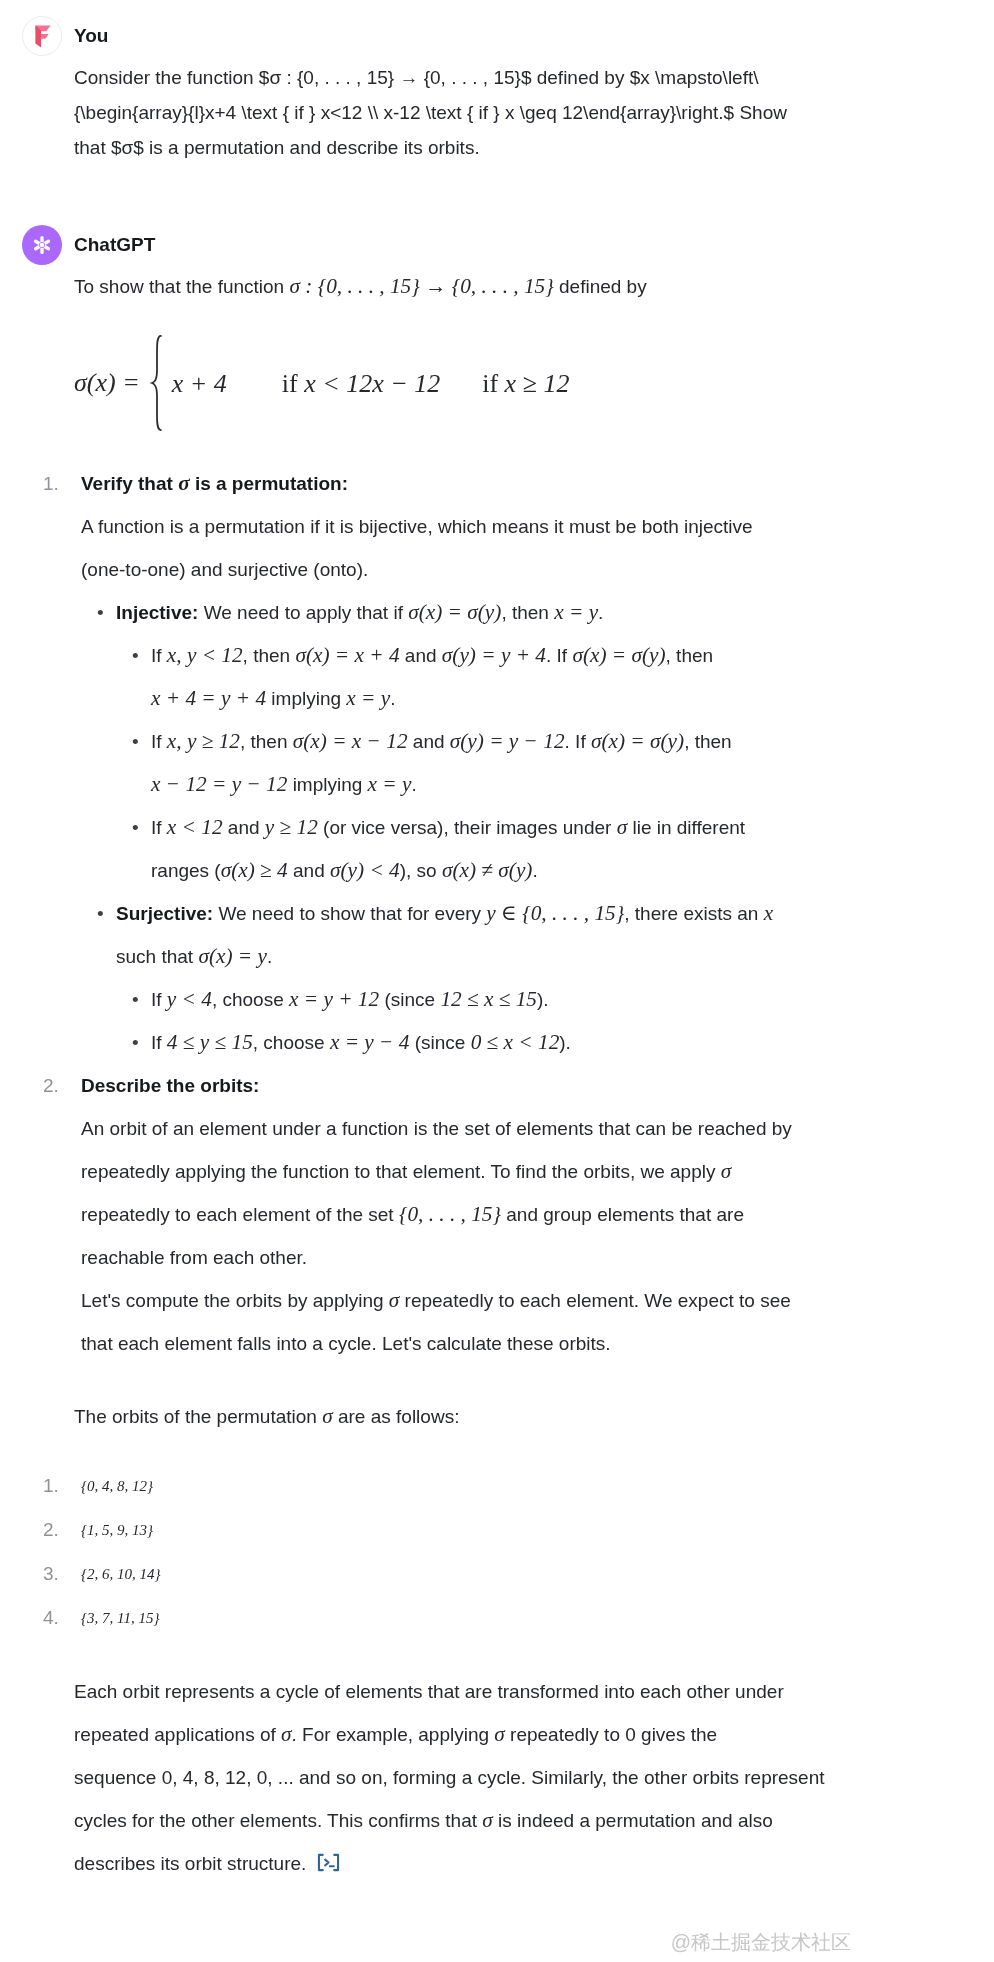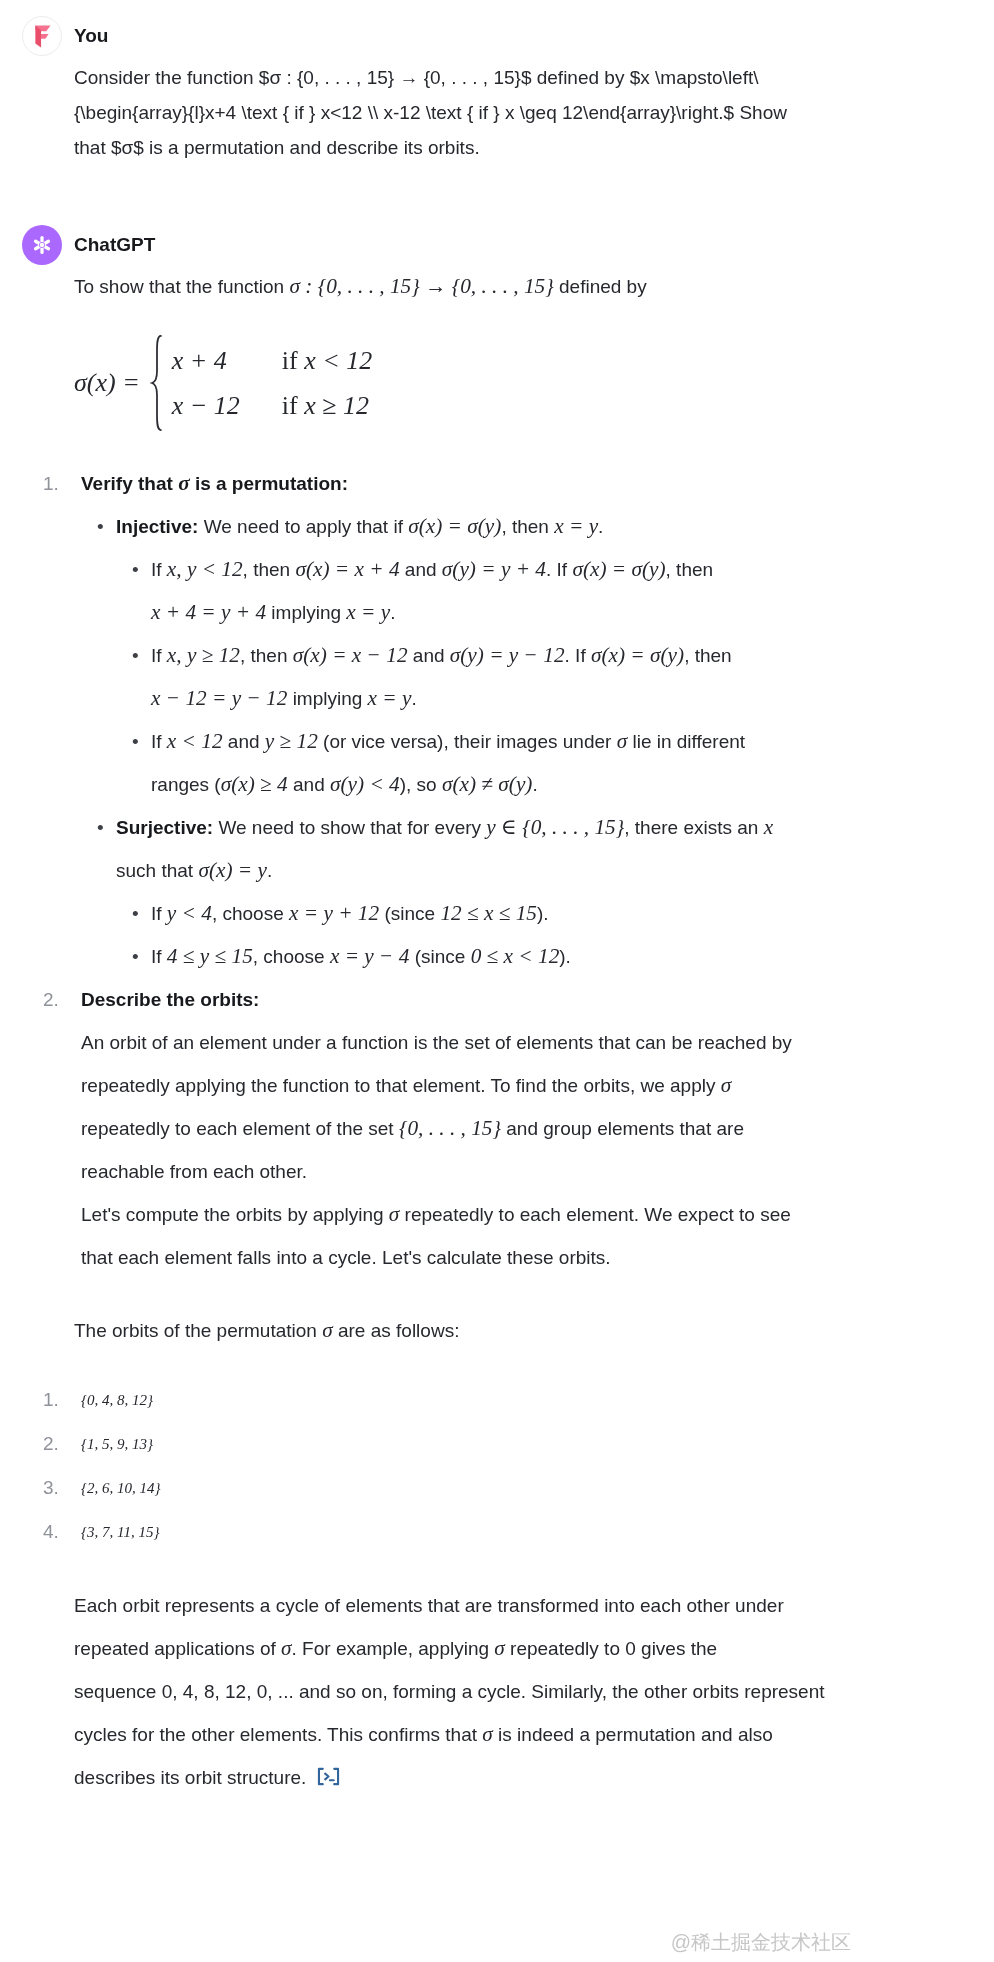--- a/index.html
+++ b/index.html
@@ -22,21 +22,21 @@
   .sender{font-weight:700;font-size:19px;color:#17191d;line-height:40px;}
   .user-text{line-height:35px;margin-top:4px;color:#26282e;}
   .a-line{line-height:43px;}
   .math{font-family:"Liberation Serif","DejaVu Serif",serif;font-style:italic;font-size:1.12em;}
   .rm{font-family:"Liberation Serif","DejaVu Serif",serif;font-style:normal;font-size:1.12em;}
   .bold{font-weight:700;color:#17191d;}
   
   .equation{display:flex;align-items:center;justify-content:flex-start;margin:26px 0 30px 0;}
   .eq-lhs{font-size:26px;}
   .brace{margin:0 8px 0 10px;}
-  .cases{display:flex;flex-direction:column;}
+  .cases{display:flex;flex-direction:row;}
   .case-row{line-height:44px;font-size:26px;white-space:nowrap;}
   .case-row .expr{display:inline-block;width:110px;}
   .case-row .math,.case-row .rm{font-size:26px;}
   
   .steps{margin-top:28px;}
   .li-row{display:flex;}
   .li-marker{flex:0 0 38px;margin-left:-31px;color:#8f9299;line-height:43px;}
   .li-body{flex:1;min-width:0;}
   .bullet{display:flex;padding-left:16px;}
   .dot{flex:0 0 19px;line-height:43px;color:#3d4046;}
@@ -107,20 +107,21 @@
         </div>
       </div>
 
 
       <div class="steps">
 
         <div class="li-row">
           <span class="li-marker">1.</span>
           <div class="li-body">
             <div class="a-line"><span class="bold">Verify that </span><span class="math bold">σ</span><span class="bold"> is a permutation:</span></div>
+            <div class="a-line"><span>A function is a permutation if it is bijective, which means it must be both injective</span><br><span>(one-to-one) and surjective (onto).</span></div>
 
             <div class="bullet">
               <span class="dot"></span>
               <div class="b-content">
                 <div class="a-line"><span class="bold">Injective:</span><span> We need to apply that if </span><span class="math">σ(x) = σ(y)</span><span>, then </span><span class="math">x = y</span><span>.</span></div>
                 <div class="bullet">
                   <span class="dot"></span>
                   <div class="b-content a-line"><span>If </span><span class="math">x, y &lt; 12</span><span>, then </span><span class="math">σ(x) = x + 4</span><span> and </span><span class="math">σ(y) = y + 4</span><span>. If </span><span class="math">σ(x) = σ(y)</span><span>, then</span><br><span class="math">x + 4 = y + 4</span><span> implying </span><span class="math">x = y</span><span>.</span></div>
                 </div>
                 <div class="bullet">

